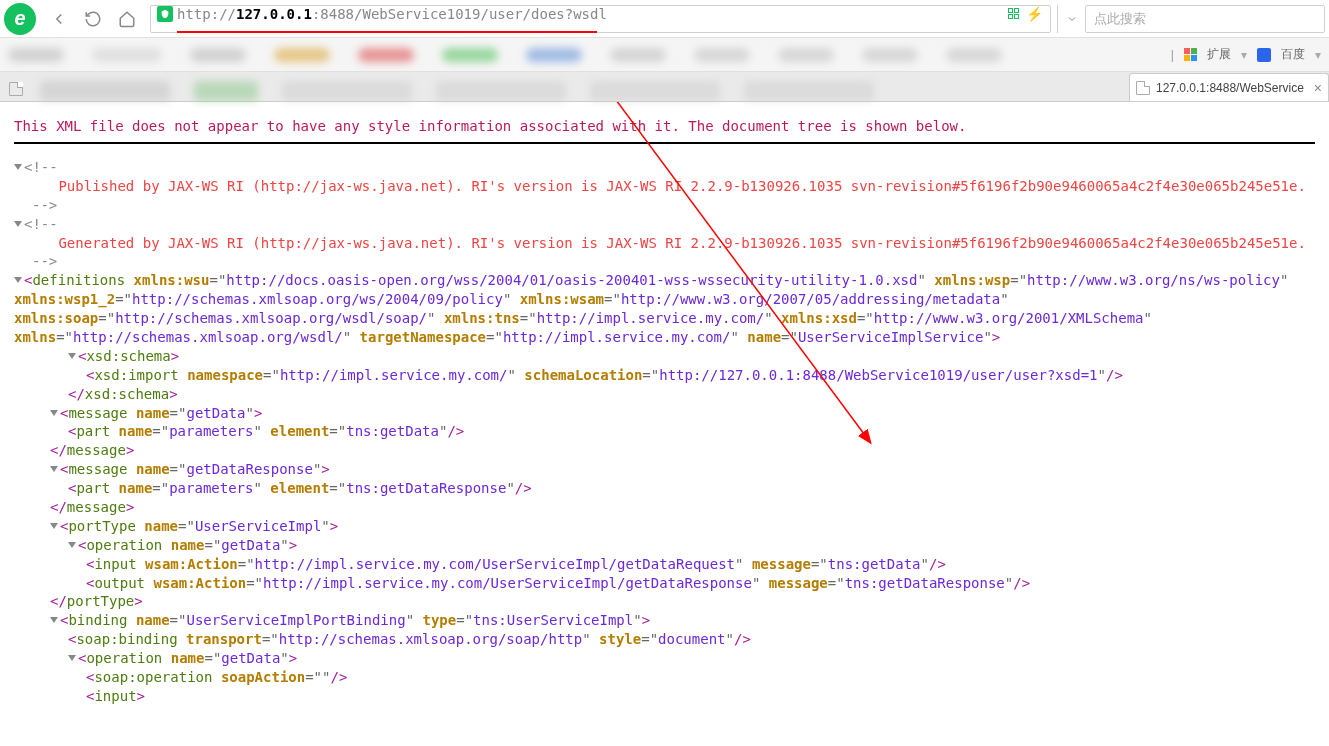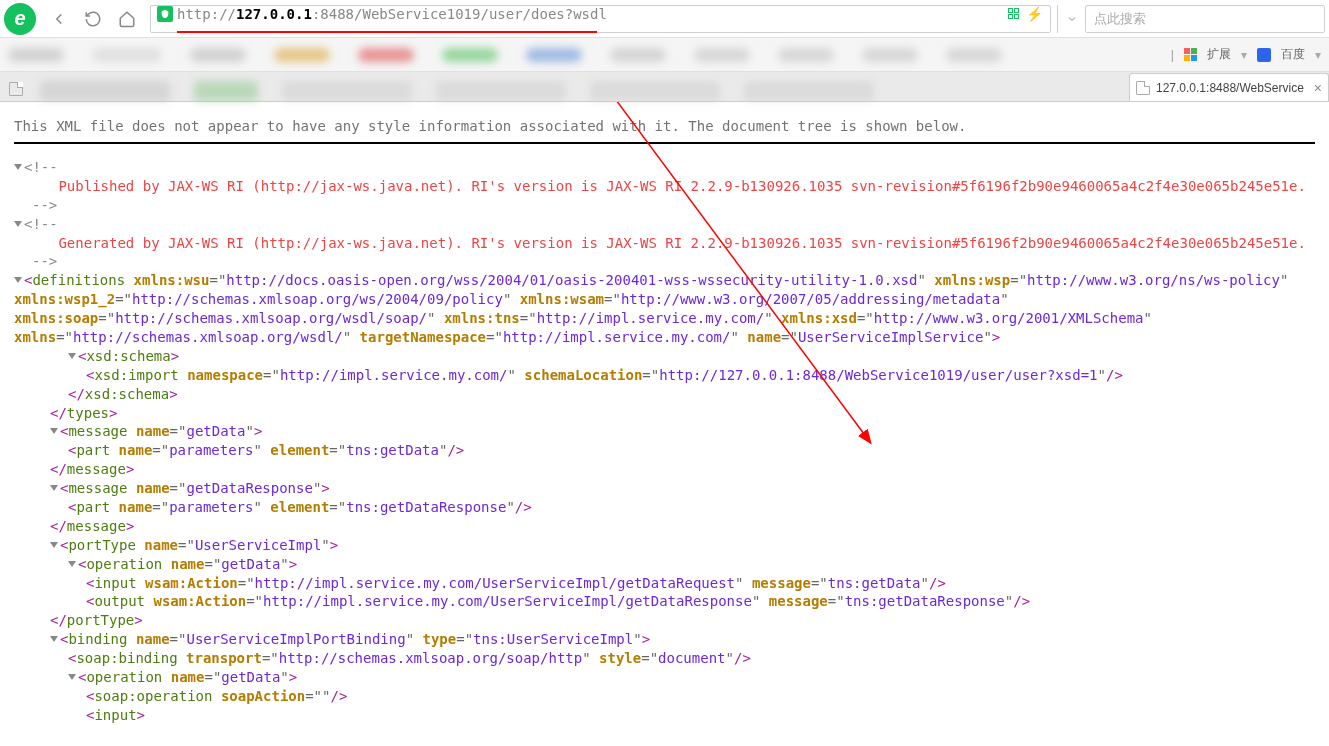--- a/index.html
+++ b/index.html
@@ -32,21 +32,21 @@
   
   .tab-bar { height: 30px; background: #eaeaea; border-bottom: 1px solid #ccc; display: flex; align-items: flex-end; position: relative; }
   .tab-blur { height: 20px; filter: blur(4px); opacity: 0.45; border-radius: 4px; margin: 0 12px; }
   .tab-active { margin-left: auto; height: 28px; background: #fff; border: 1px solid #ccc; border-bottom: none; border-radius: 3px 3px 0 0; display: flex; align-items: center; padding: 0 6px; font-size: 12px; color: #444; min-width: 200px; gap: 6px; }
   .tab-close { color: #888; font-size: 14px; cursor: pointer; margin-left: auto; }
   .doc-ic { width: 14px; height: 14px; border: 1px solid #aaa; border-radius: 1px; position: relative; }
   .doc-ic::after { content:""; position:absolute; right:-1px; top:-1px; width:5px; height:5px; background:#fff; border-left:1px solid #aaa; border-bottom:1px solid #aaa; }
   
   
   .content { padding: 8px 14px 30px 14px; font-family: Consolas, "Segoe UI Mono", monospace; font-size: 14px; position: relative; }
-  .notice { font-family: Consolas, monospace; font-size: 14px; color: #737373; padding: 8px 0; border-bottom: 2px solid #000; margin-bottom: 14px; }
+  .notice { font-family: Consolas, monospace; font-size: 14px; color: #be185d; padding: 8px 0; border-bottom: 2px solid #000; margin-bottom: 14px; }
   
   .xml-line { white-space: pre-wrap; line-height: 1.35; }
   .indent-0 { margin-left: 0px; } .indent-1 { margin-left: 18px; } .indent-2 { margin-left: 36px; }
   .indent-3 { margin-left: 54px; } .indent-4 { margin-left: 72px; }
   
   .twisty { display: inline-block; width: 0; height: 0; border-left: 4px solid transparent; border-right: 4px solid transparent; border-top: 6px solid #888; margin-right: 2px; vertical-align: 2px; cursor: pointer; }
   
   .tag-ang { color: #a31f9a; }
   .tag-name { color: #4d7c0f; }
   .attr-name { color: #b47d00; font-weight: bold; }
@@ -178,21 +178,20 @@
 
   <div class="xml-line indent-0"><span class="twisty"></span><span class="comment-delim">&lt;!--</span></div>
   <div class="xml-line indent-2"><span class="comment"> Generated by JAX-WS RI (http://jax-ws.java.net). RI's version is JAX-WS RI 2.2.9-b130926.1035 svn-revision#5f6196f2b90e9460065a4c2f4e30e065b245e51e. </span></div>
   <div class="xml-line indent-1"><span class="comment-delim">--&gt;</span></div>
 
   <div class="xml-line indent-0"><span class="twisty"></span><span class="tag-ang">&lt;</span><span class="tag-name">definitions</span> <span id="defs-attrs"><span class="attr-name">xmlns:wsu</span><span class="attr-eq">="</span><span class="attr-val">http://docs.oasis-open.org/wss/2004/01/oasis-200401-wss-wssecurity-utility-1.0.xsd</span><span class="attr-eq">"</span> <span class="attr-name">xmlns:wsp</span><span class="attr-eq">="</span><span class="attr-val">http://www.w3.org/ns/ws-policy</span><span class="attr-eq">"</span> <span class="attr-name">xmlns:wsp1_2</span><span class="attr-eq">="</span><span class="attr-val">http://schemas.xmlsoap.org/ws/2004/09/policy</span><span class="attr-eq">"</span> <span class="attr-name">xmlns:wsam</span><span class="attr-eq">="</span><span class="attr-val">http://www.w3.org/2007/05/addressing/metadata</span><span class="attr-eq">"</span> <span class="attr-name">xmlns:soap</span><span class="attr-eq">="</span><span class="attr-val">http://schemas.xmlsoap.org/wsdl/soap/</span><span class="attr-eq">"</span> <span class="attr-name">xmlns:tns</span><span class="attr-eq">="</span><span class="attr-val">http://impl.service.my.com/</span><span class="attr-eq">"</span> <span class="attr-name">xmlns:xsd</span><span class="attr-eq">="</span><span class="attr-val">http://www.w3.org/2001/XMLSchema</span><span class="attr-eq">"</span> <span class="attr-name">xmlns</span><span class="attr-eq">="</span><span class="attr-val">http://schemas.xmlsoap.org/wsdl/</span><span class="attr-eq">"</span> <span class="attr-name">targetNamespace</span><span class="attr-eq">="</span><span class="attr-val">http://impl.service.my.com/</span><span class="attr-eq">"</span> <span class="attr-name">name</span><span class="attr-eq">="</span><span class="attr-val">UserServiceImplService</span><span class="attr-eq">"</span></span><span class="tag-ang">&gt;</span></div>
 
   <div class="xml-line indent-3"><span class="twisty"></span><span class="tag-ang">&lt;</span><span class="tag-name">xsd:schema</span><span class="tag-ang">&gt;</span></div>
   <div class="xml-line indent-4"><span class="tag-ang">&lt;</span><span class="tag-name">xsd:import</span> <span class="attr-name">namespace</span><span class="attr-eq">="</span><span class="attr-val">http://impl.service.my.com/</span><span class="attr-eq">"</span> <span class="attr-name">schemaLocation</span><span class="attr-eq">="</span><span class="attr-val">http://127.0.0.1:8488/WebService1019/user/user?xsd=1</span><span class="attr-eq">"</span><span class="tag-ang">/&gt;</span></div>
   <div class="xml-line indent-3"><span class="tag-ang">&lt;/</span><span class="tag-name">xsd:schema</span><span class="tag-ang">&gt;</span></div>
-  <div class="xml-line indent-2"><span class="tag-ang">&lt;/</span><span class="tag-name">types</span><span class="tag-ang">&gt;</span></div>
 
   <div class="xml-line indent-2"><span class="twisty"></span><span class="tag-ang">&lt;</span><span class="tag-name">message</span> <span class="attr-name">name</span><span class="attr-eq">="</span><span class="attr-val">getData</span><span class="attr-eq">"</span><span class="tag-ang">&gt;</span></div>
   <div class="xml-line indent-3"><span class="tag-ang">&lt;</span><span class="tag-name">part</span> <span class="attr-name">name</span><span class="attr-eq">="</span><span class="attr-val">parameters</span><span class="attr-eq">"</span> <span class="attr-name">element</span><span class="attr-eq">="</span><span class="attr-val">tns:getData</span><span class="attr-eq">"</span><span class="tag-ang">/&gt;</span></div>
   <div class="xml-line indent-2"><span class="tag-ang">&lt;/</span><span class="tag-name">message</span><span class="tag-ang">&gt;</span></div>
 
   <div class="xml-line indent-2"><span class="twisty"></span><span class="tag-ang">&lt;</span><span class="tag-name">message</span> <span class="attr-name">name</span><span class="attr-eq">="</span><span class="attr-val">getDataResponse</span><span class="attr-eq">"</span><span class="tag-ang">&gt;</span></div>
   <div class="xml-line indent-3"><span class="tag-ang">&lt;</span><span class="tag-name">part</span> <span class="attr-name">name</span><span class="attr-eq">="</span><span class="attr-val">parameters</span><span class="attr-eq">"</span> <span class="attr-name">element</span><span class="attr-eq">="</span><span class="attr-val">tns:getDataResponse</span><span class="attr-eq">"</span><span class="tag-ang">/&gt;</span></div>
   <div class="xml-line indent-2"><span class="tag-ang">&lt;/</span><span class="tag-name">message</span><span class="tag-ang">&gt;</span></div>
 
   <div class="xml-line indent-2"><span class="twisty"></span><span class="tag-ang">&lt;</span><span class="tag-name">portType</span> <span class="attr-name">name</span><span class="attr-eq">="</span><span class="attr-val">UserServiceImpl</span><span class="attr-eq">"</span><span class="tag-ang">&gt;</span></div>

